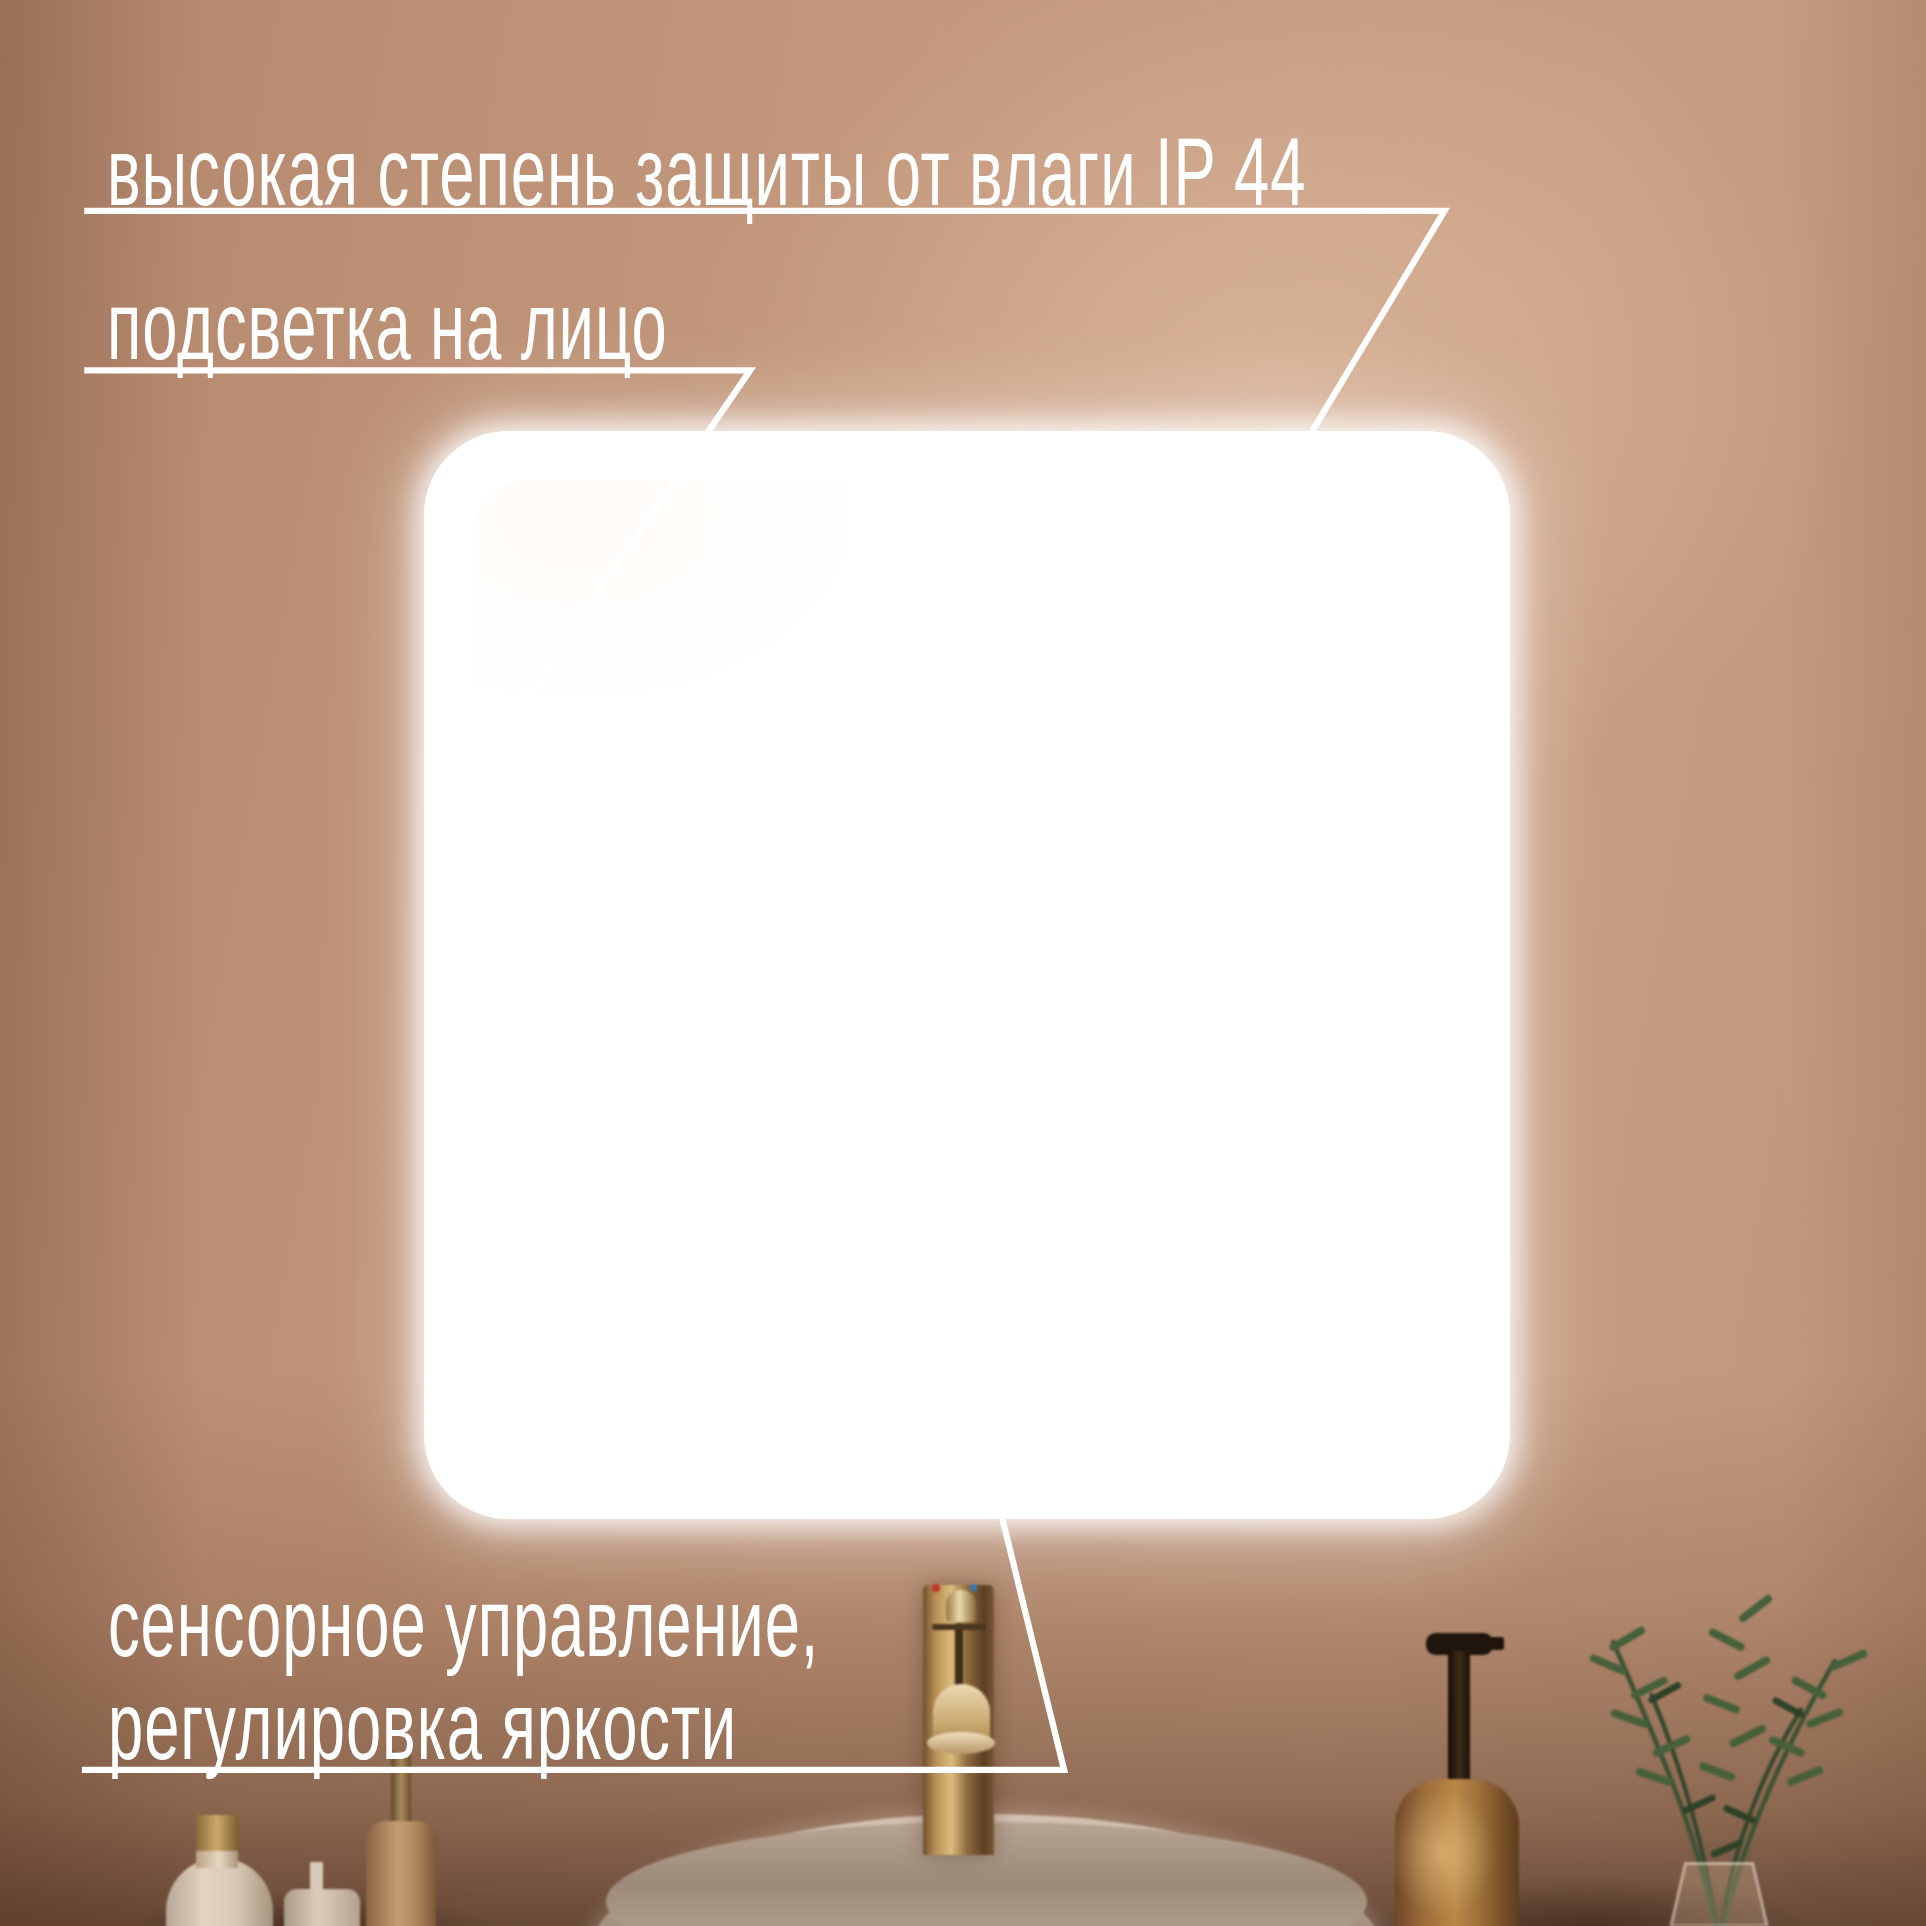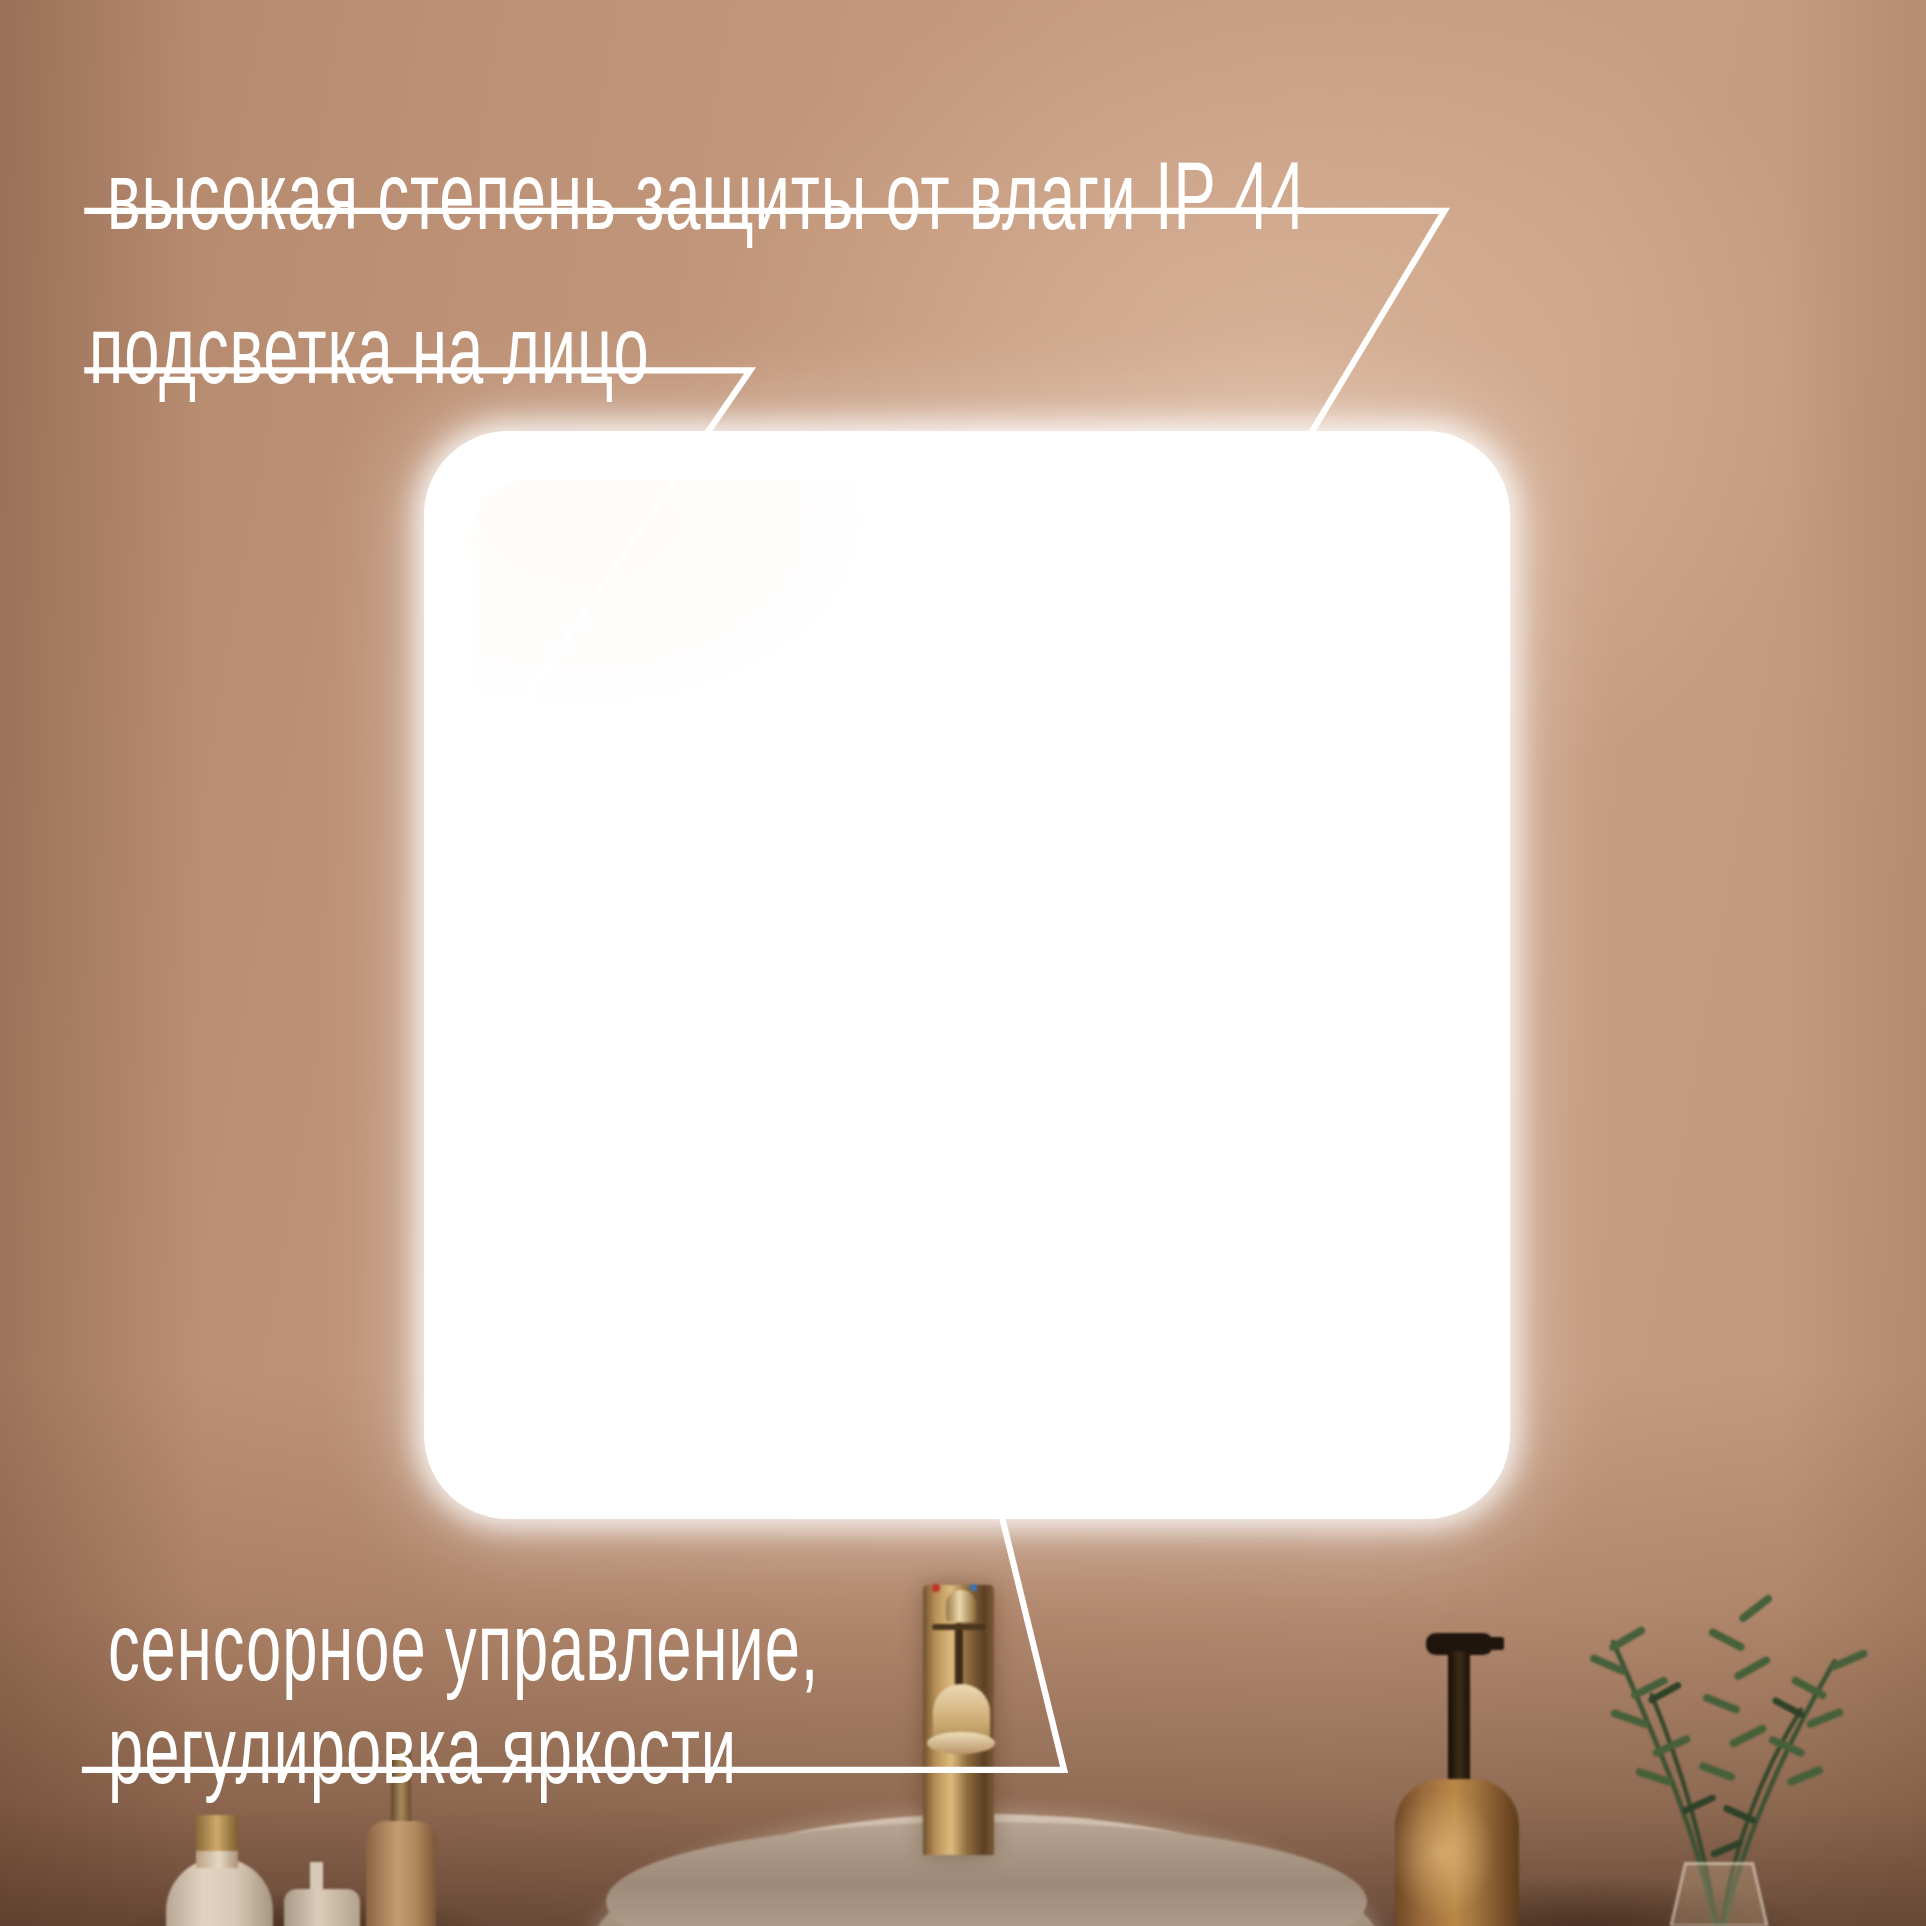--- a/index.html
+++ b/index.html
@@ -86,21 +86,21 @@
   .bottle-amber-body{left:1395px;top:1779px;width:124px;height:154px;border-radius:46px 46px 0 0;
     background:
       radial-gradient(77px 91px at 38% 48%, rgba(255,214,150,.48), rgba(255,214,150,0) 70%),
       linear-gradient(90deg,#6f4826 0%,#9a6a3a 22%,#b98848 48%,#a4763f 64%,#7a5129 86%,#5f3c1c 100%);}
   .bottle-amber-stem{left:1448px;top:1651px;width:22px;height:135px;
     background:linear-gradient(90deg,#140d06,#3c2b18 50%,#1c1208);}
   .bottle-amber-pumptop{left:1426px;top:1633px;width:67px;height:22px;border-radius:9.6px;background:#1f150c;}
   .bottle-amber-nozzle{left:1483px;top:1637px;width:21px;height:12.5px;border-radius:2.9px;background:#1f150c;}
   .shadow-blob{border-radius:50%;background:radial-gradient(closest-side,rgba(40,20,8,.45),rgba(40,20,8,0));}
   
-  .caption{position:absolute;color:#ffffff;font-size:96px;line-height:103px;white-space:nowrap;z-index:60;margin-top:24px;}
+  .caption{position:absolute;color:#ffffff;font-size:96px;line-height:103px;white-space:nowrap;z-index:60;}
   .caption .cond{display:inline-block;transform:scaleX(.66);transform-origin:left top;letter-spacing:1.4px;}
   .annot-svg{position:absolute;left:0;top:0;z-index:50;pointer-events:none;}
 </style>
 </head>
 <body>
 
 <div class="stage">
 
   <div class="abs wall-shade-bottom"></div>
   <div class="abs wall-vignette-left"></div>
@@ -198,21 +198,21 @@
         <path d="M170 3676 H2210 L2014 2878"></path>
         <circle cx="1996" cy="2806" r="74"></circle>
         <rect x="1960" y="2742" width="60" height="50" rx="15" stroke-width="10"></rect>
       </g>
     </g>
   </svg>
 
   <div class="caption" style="left:107px;top:120px;">
     <span class="cond">высокая степень защиты от влаги IP 44</span>
   </div>
-  <div class="caption" style="left:89px;top:274px;">
+  <div class="caption" style="left:107px;top:274px;">
     <span class="cond">подсветка на лицо</span>
   </div>
   <div class="caption" style="left:108px;top:1571px;">
     <span class="cond">сенсорное управление,</span><br>
     <span class="cond">регулировка яркости</span>
   </div>
 
 </div>
 
 

